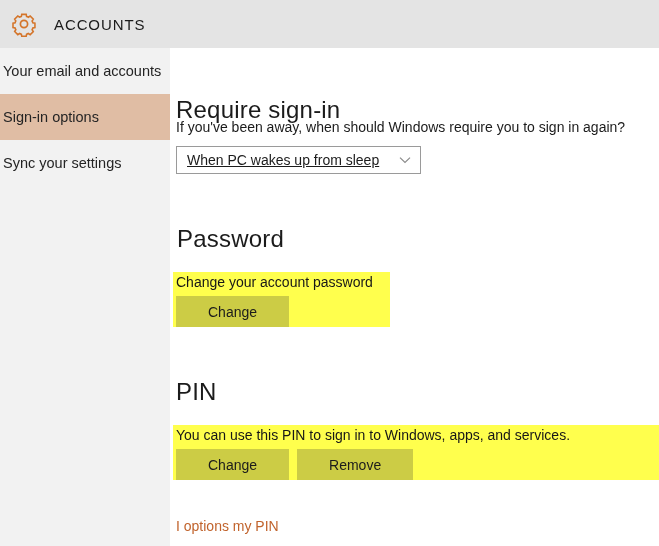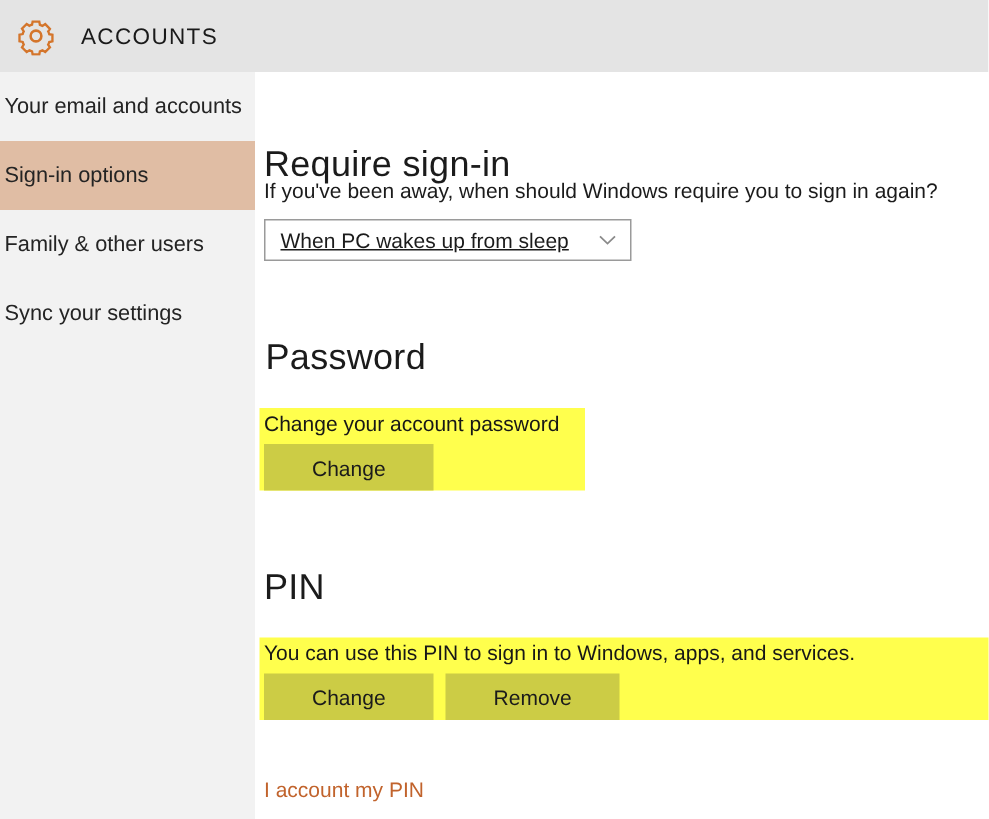--- a/index.html
+++ b/index.html
@@ -173,23 +173,20 @@
 </div>
 
 <div class="sidebar">
   <div class="nav-item">
     <span>Your email and accounts</span>
   </div>
   <div class="nav-item selected">
     <span>Sign-in options</span>
   </div>
   <div class="nav-item">
-    <span>Family &amp; other users</span>
-  </div>
-  <div class="nav-item">
     <span>Sync your settings</span>
   </div>
 </div>
 
 <div class="content">
 
   <div id="require-heading" class="h-section">Require sign-in</div>
 
   <div id="require-desc" class="body-text">If you've been away, when should Windows require you to sign in again?</div>
 
@@ -214,15 +211,15 @@
   <div id="pin-heading" class="h-section">PIN</div>
 
   <div id="pin-hl" class="hl">
     <div class="hl-row-text">You can use this PIN to sign in to Windows, apps, and services.</div>
     <div class="btn-row">
       <button class="btn">Change</button>
       <button class="btn">Remove</button>
     </div>
   </div>
 
-  <div id="forgot-pin" class="link">I account my PIN</div>
+  <div id="forgot-pin" class="link">I options my PIN</div>
 
 </div>
 
 </body></html>

